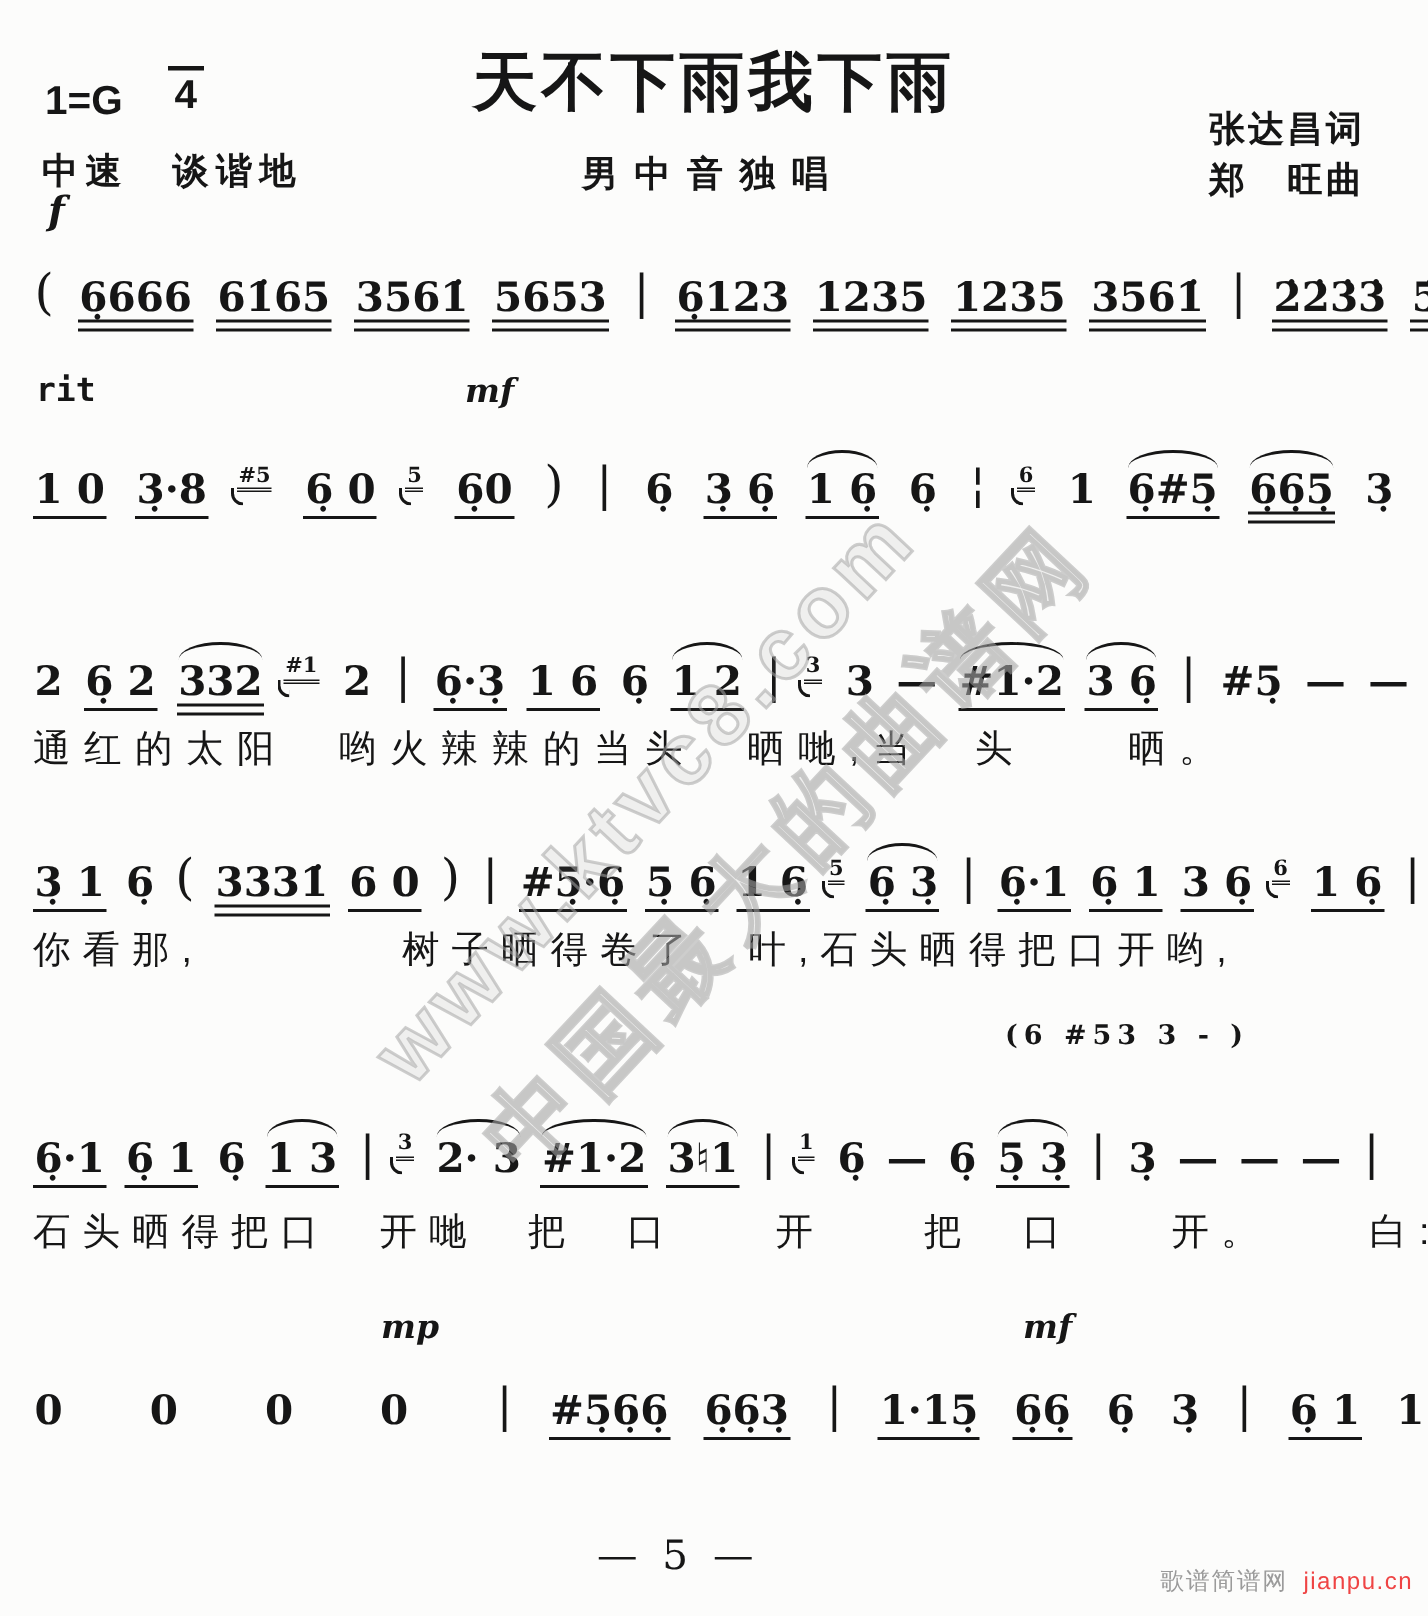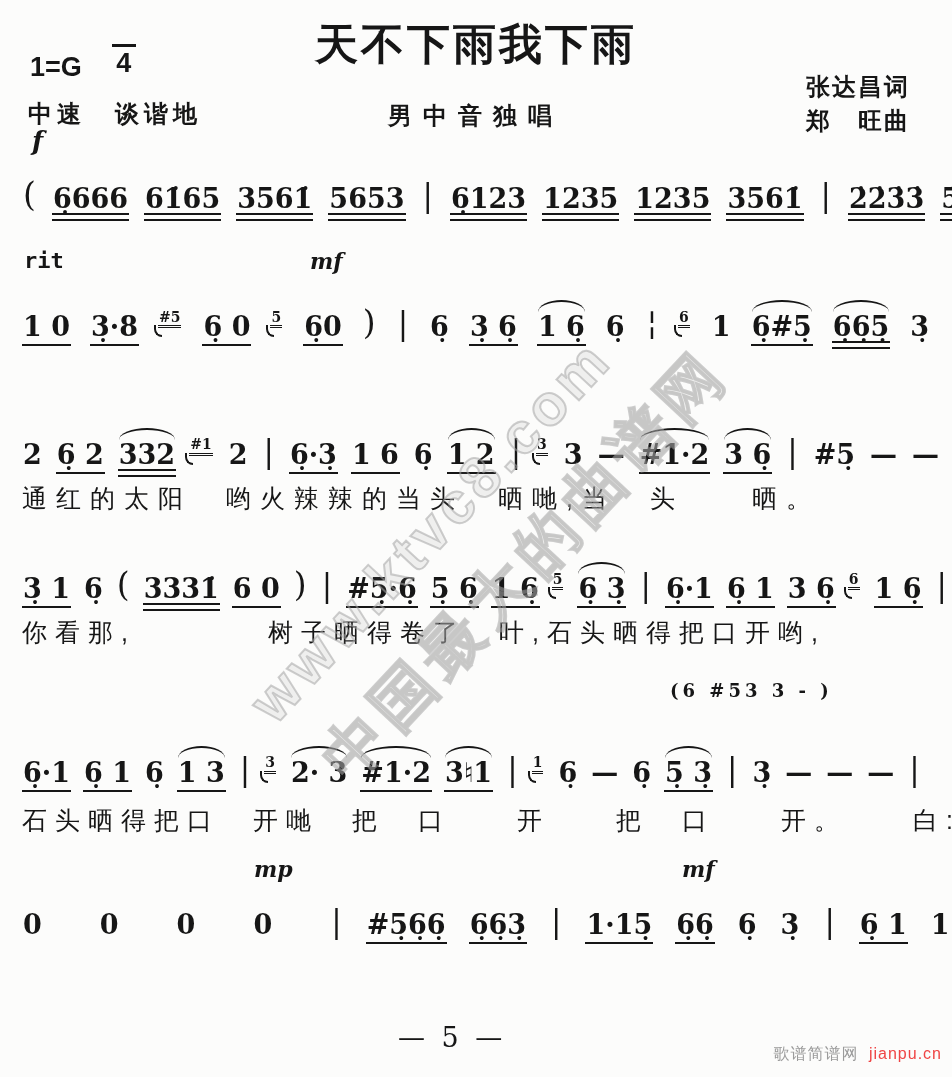--- a/index.html
+++ b/index.html
@@ -3,21 +3,21 @@
 <meta charset="utf-8">
 <style>
   * { margin:0; padding:0; box-sizing:border-box; }
   html,body { width:952px; height:1077px; }
   body {
     position:relative; background:#fcfcfb; color:#161616; overflow:hidden;
     font-family:"Liberation Sans", sans-serif;
   }
   
   .title {
-    position:absolute; top:16px; left:0; right:0; text-align:center;
+    position:absolute; top:26px; left:0; right:0; text-align:center;
     font-size:43px; font-weight:900; letter-spacing:3px;
   }
   .keyline {
     position:absolute; top:52px; left:30px; display:flex; gap:30px; align-items:flex-start;
     font-family:Liberation Sans, sans-serif; font-weight:700; font-size:27px;
   }
   .ts { display:inline-flex; flex-direction:column; align-items:center; line-height:1; margin-top:-8px; }
   .ts-bar { width:24px; height:3px; background:#161616; margin-bottom:3px; }
   .tempo { position:absolute; top:98px; left:28px; font-size:24px; font-weight:700; letter-spacing:5px; }
   .dyn-f { position:absolute; top:126px; left:32px; font-size:26px; font-weight:700; font-style:italic; font-family:"DejaVu Serif", serif; }
@@ -27,21 +27,21 @@
   .sys { position:absolute; left:22px; width:910px; }
   .sys[data-system="0"] { top:162px; }
   .sys[data-system="1"] { top:248px; }
   .sys[data-system="2"] { top:420px; }
   .sys[data-system="3"] { top:552px; }
   .sys[data-system="4"] { top:680px; }
   .sys[data-system="5"] { top:856px; }
   .annrow { position:relative; }
   .sys[data-system="1"] .annrow { height:42px; }
   .sys[data-system="4"] .annrow { height:58px; }
-  .sys[data-system="5"] .annrow { height:34px; }
+  .sys[data-system="5"] .annrow { height:34px;margin-top:16px; }
   .ann {
     position:absolute; top:0; font-family:"DejaVu Serif", serif;
     font-style:italic; font-weight:700; font-size:22px;
   }
   .sys[data-system="1"] .ann[data-ann="rit"] { left:2px; font-style:normal; font-family:"DejaVu Sans Mono", monospace; }
   .sys[data-system="1"] .ann[data-ann="mf"]  { left:288px; }
   .sys[data-system="4"] .ann[data-ann="fill"]{ left:648px; font-style:normal; font-size:18px; letter-spacing:4px; }
   .sys[data-system="5"] .ann[data-ann="mp"]  { left:232px; }
   .sys[data-system="5"] .ann[data-ann="mf"]  { left:660px; }
   

